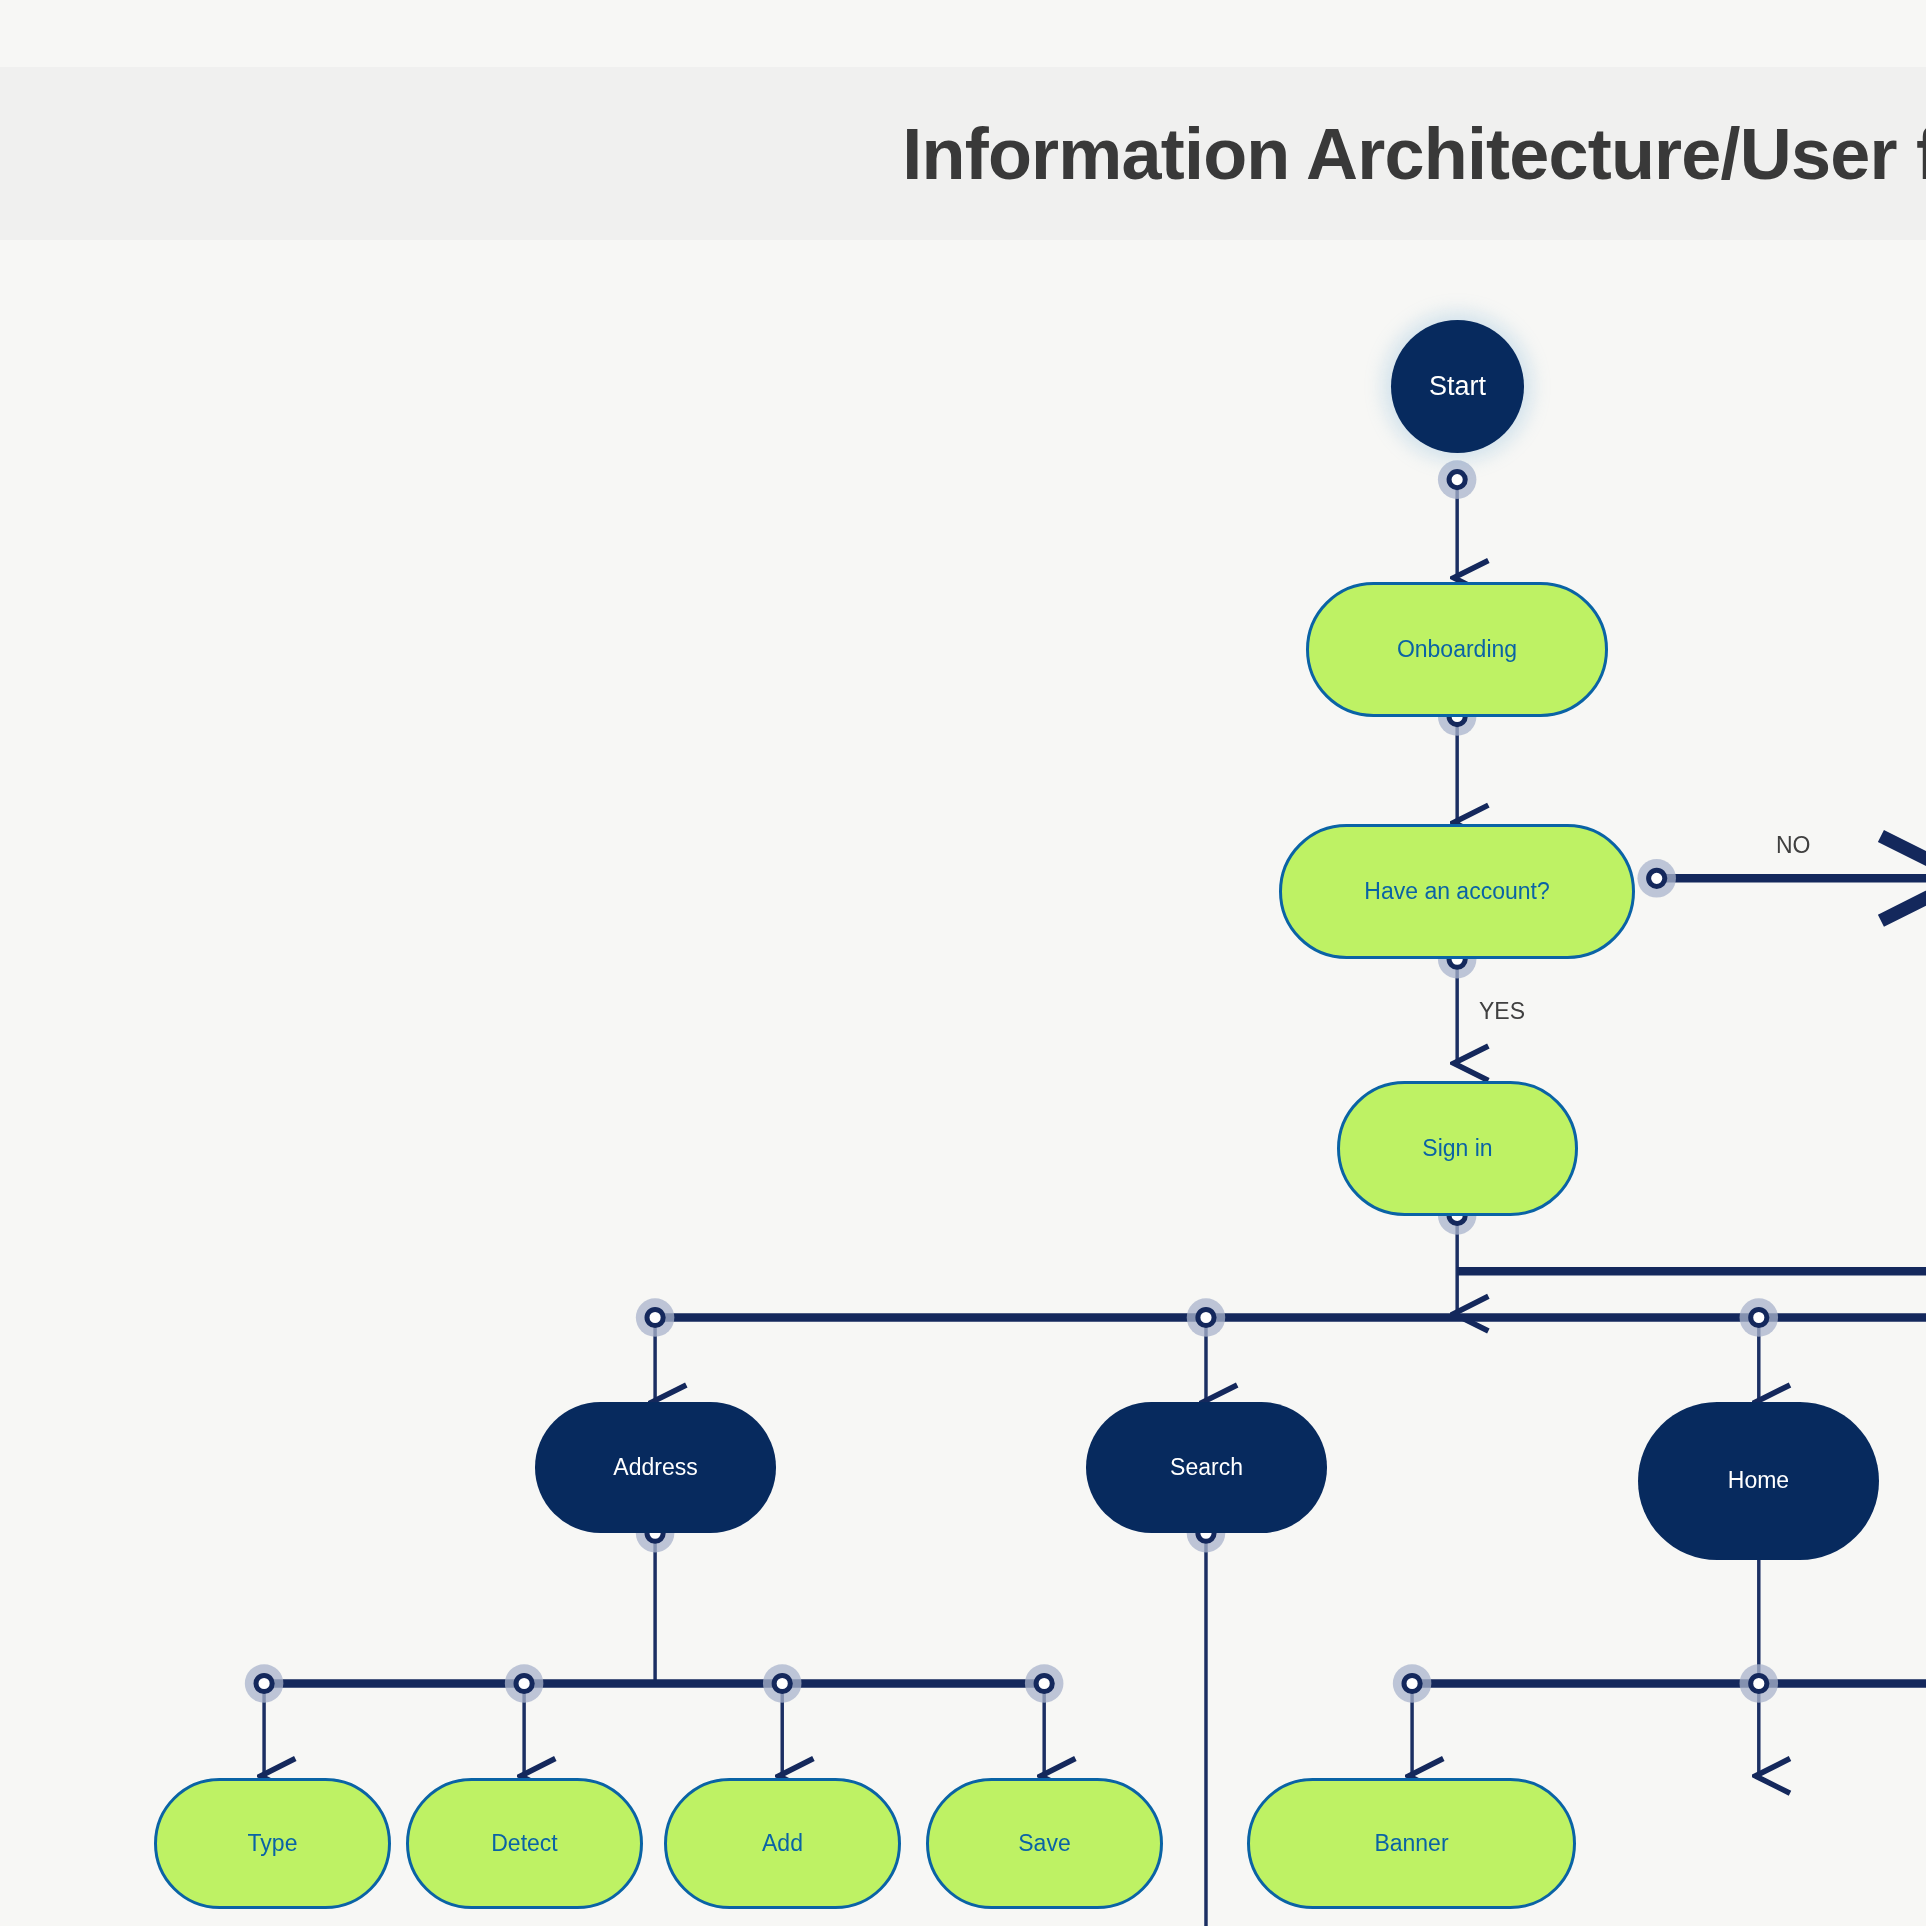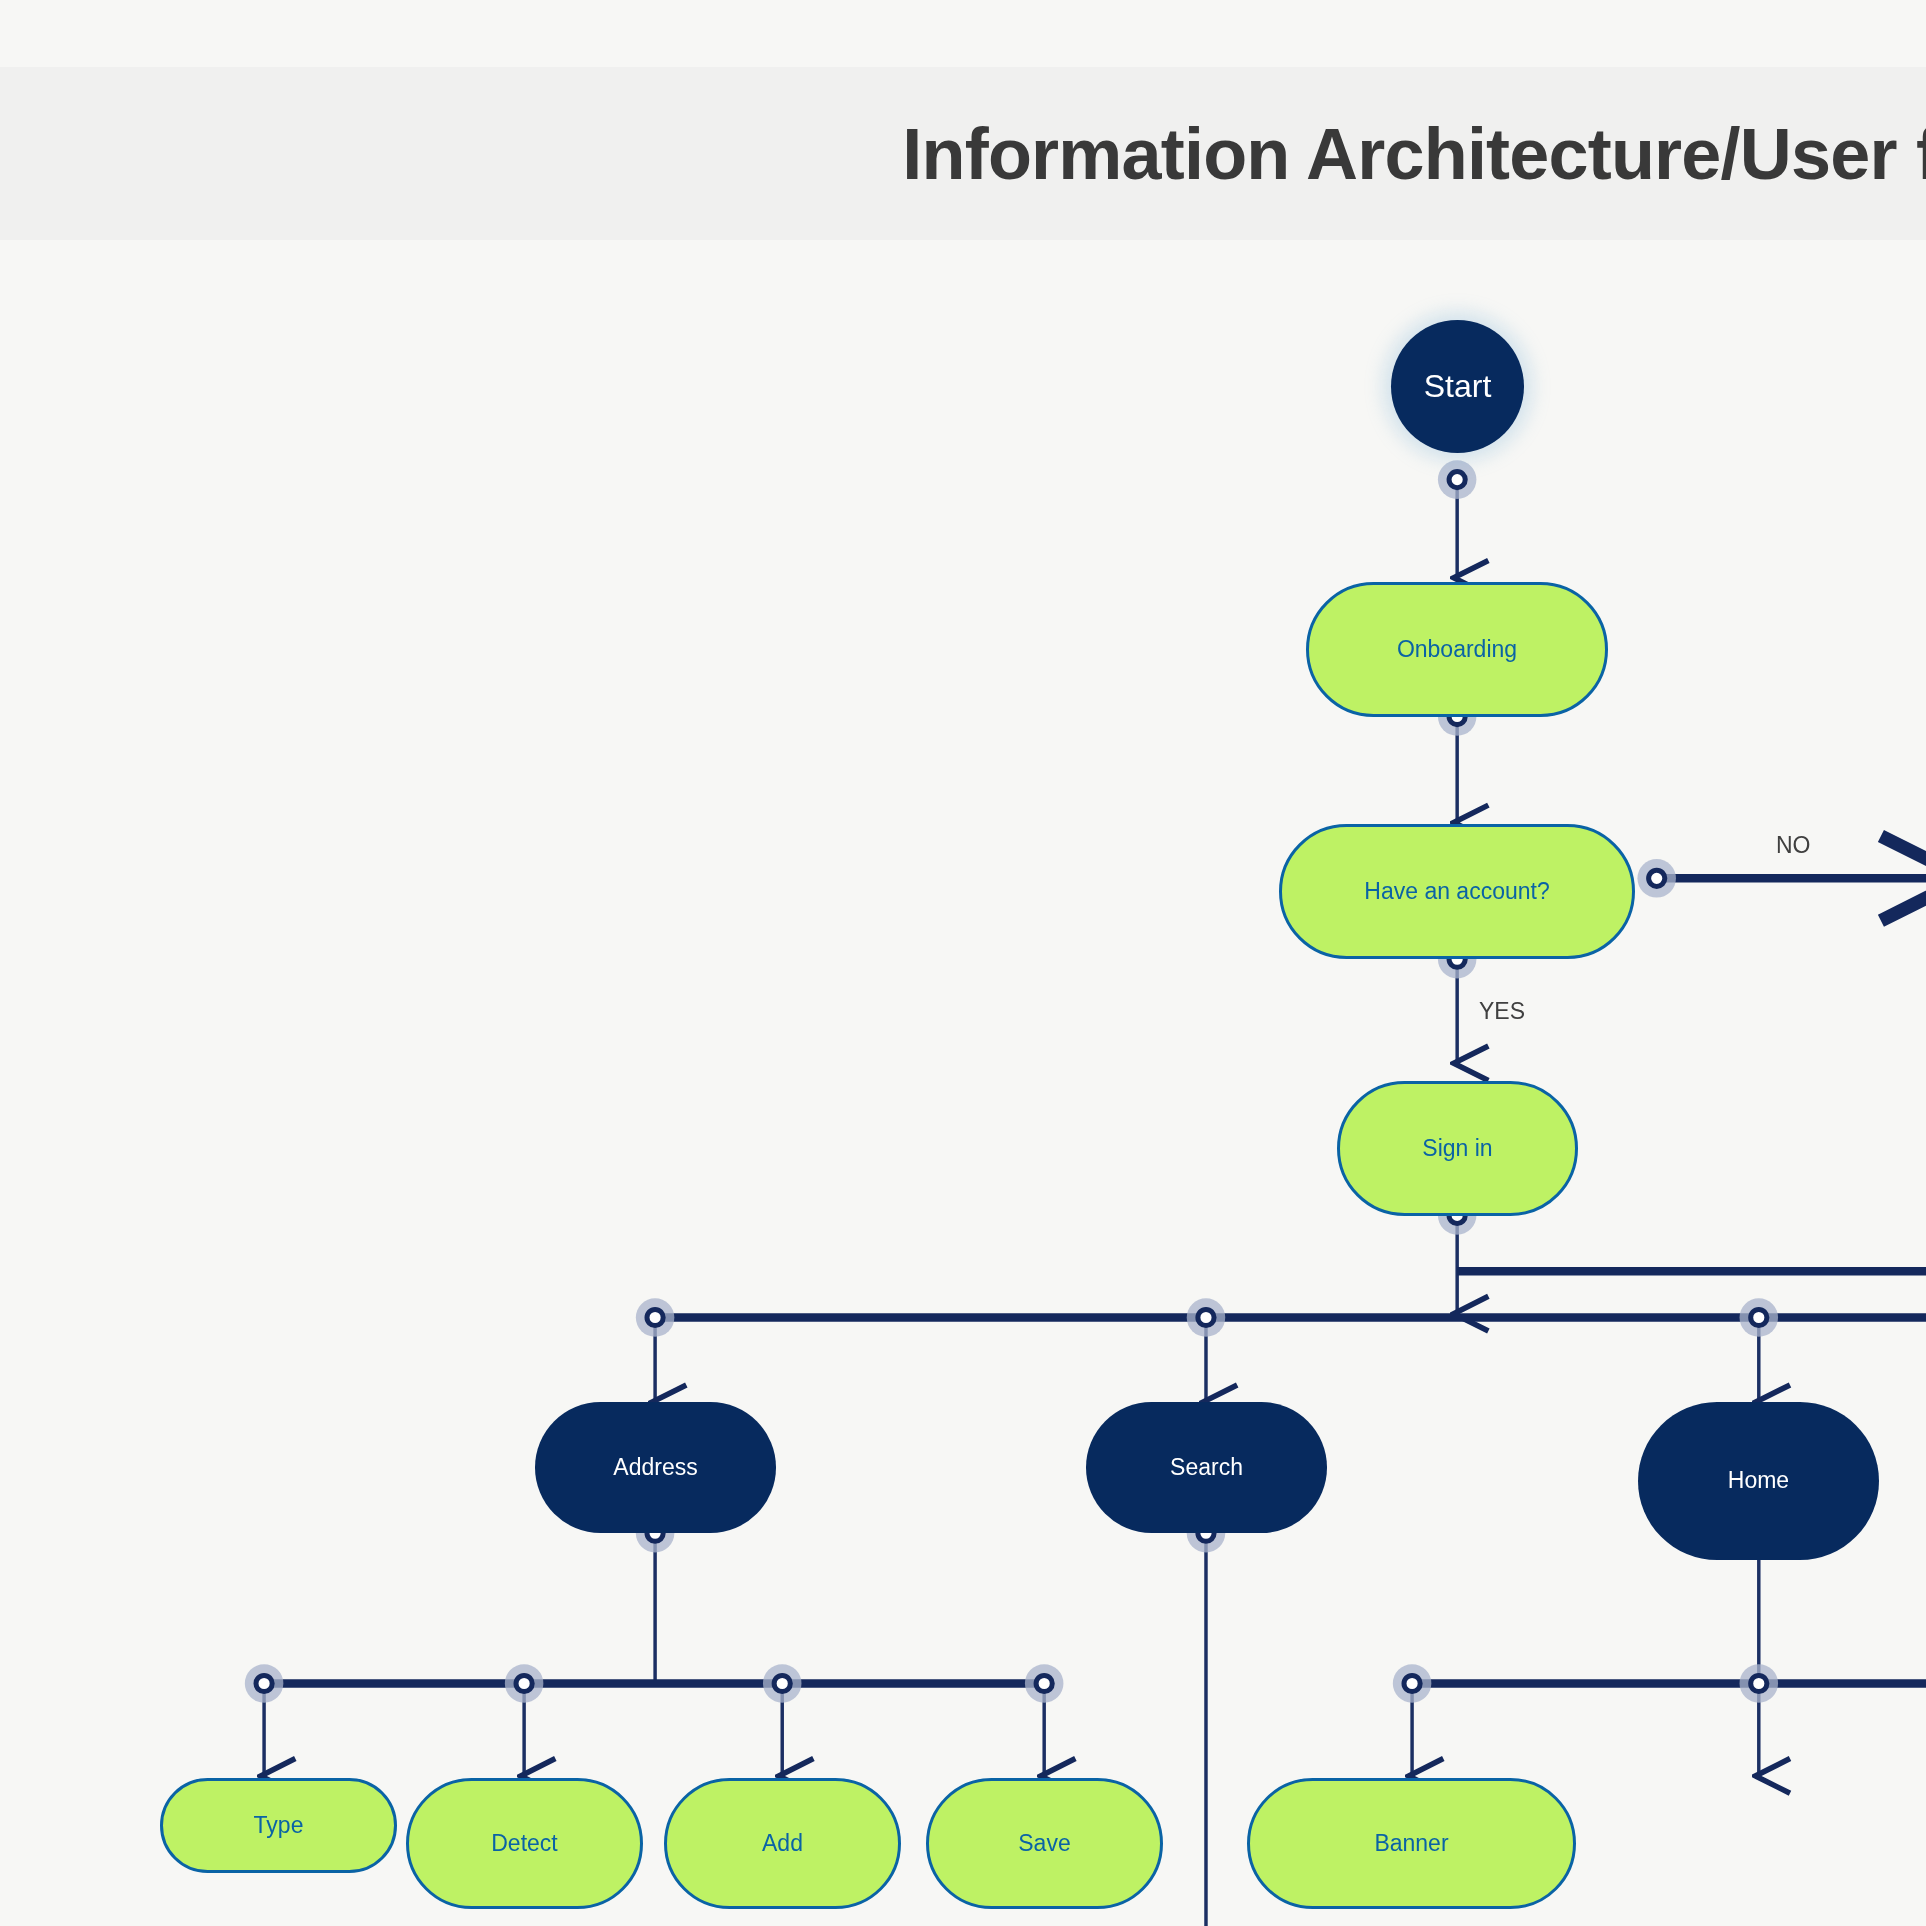--- a/index.html
+++ b/index.html
@@ -18,21 +18,21 @@
 
   
   #wires{position:absolute;left:0;top:0;width:2959px;height:3011px;}
 
   
   .node{position:absolute;display:flex;align-items:center;justify-content:center;
     box-sizing:border-box;text-align:center;line-height:1.1;}
   .node.pill{border:3.5px solid #0a63a5;border-radius:385px;background:#bef264;
     color:#0a63a5;font-size:23px;}
   .node.solid{background:#072a5e;color:#ffffff;border-radius:385px;font-size:23px;}
-  .node.start{background:#072a5e;color:#ffffff;border-radius:50%;font-size:32px;
+  .node.start{background:#072a5e;color:#ffffff;border-radius:50%;font-size:27px;
     box-shadow:0 0 18.5px 8.5px rgba(126,178,214,.28);}
 
   
   .edge-label{position:absolute;color:#404040;font-size:23px;white-space:nowrap;}
 </style>
 </head>
 <body>
 
 <div id="page">
 
@@ -210,21 +210,21 @@
   <div class="node pill" style="left:1279px;top:824px;width:356px;height:135px;">Have an account?</div>
 
   <div class="node pill" style="left:1337px;top:1081px;width:241px;height:135px;">Sign in</div>
 
   <div class="node solid" style="left:535px;top:1402px;width:241px;height:131px;">Address</div>
 
   <div class="node solid" style="left:1086px;top:1402px;width:241px;height:131px;">Search</div>
 
   <div class="node solid" style="left:1638px;top:1402px;width:241px;height:158px;">Home</div>
 
-  <div class="node pill" style="left:160px;top:1778px;width:237px;height:95px;">Type</div>
+  <div class="node pill" style="left:154px;top:1778px;width:237px;height:131px;">Type</div>
 
   <div class="node pill" style="left:406px;top:1778px;width:237px;height:131px;">Detect</div>
 
   <div class="node pill" style="left:664px;top:1778px;width:237px;height:131px;">Add</div>
 
   <div class="node pill" style="left:926px;top:1778px;width:237px;height:131px;">Save</div>
 
   <div class="node pill" style="left:1247px;top:1778px;width:329px;height:131px;">Banner</div>
 
 

